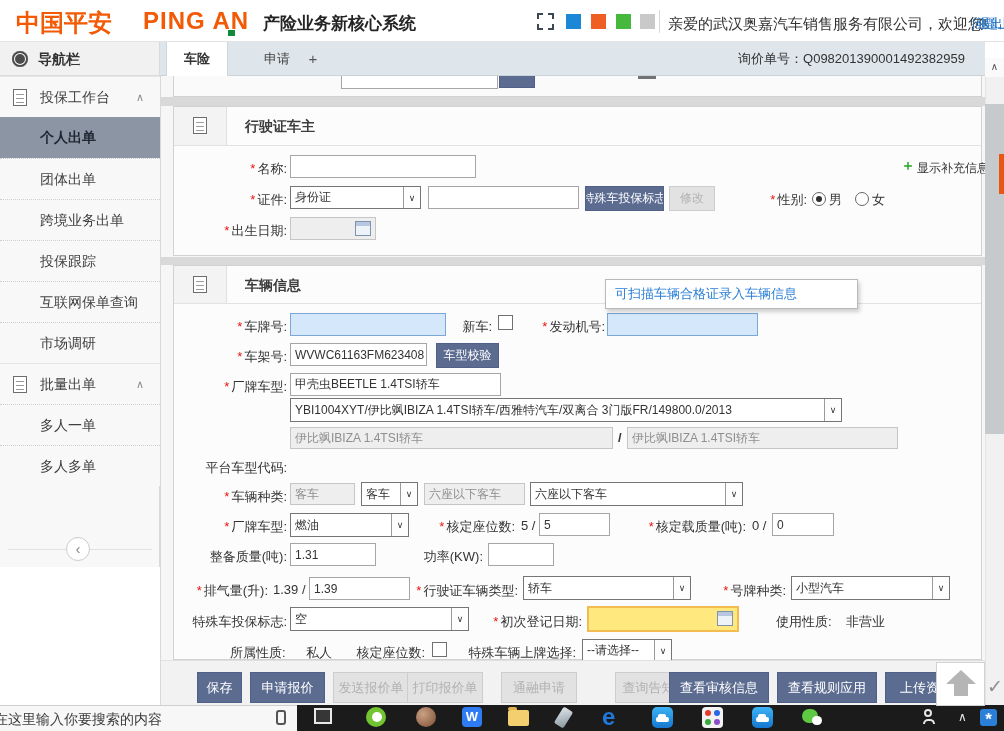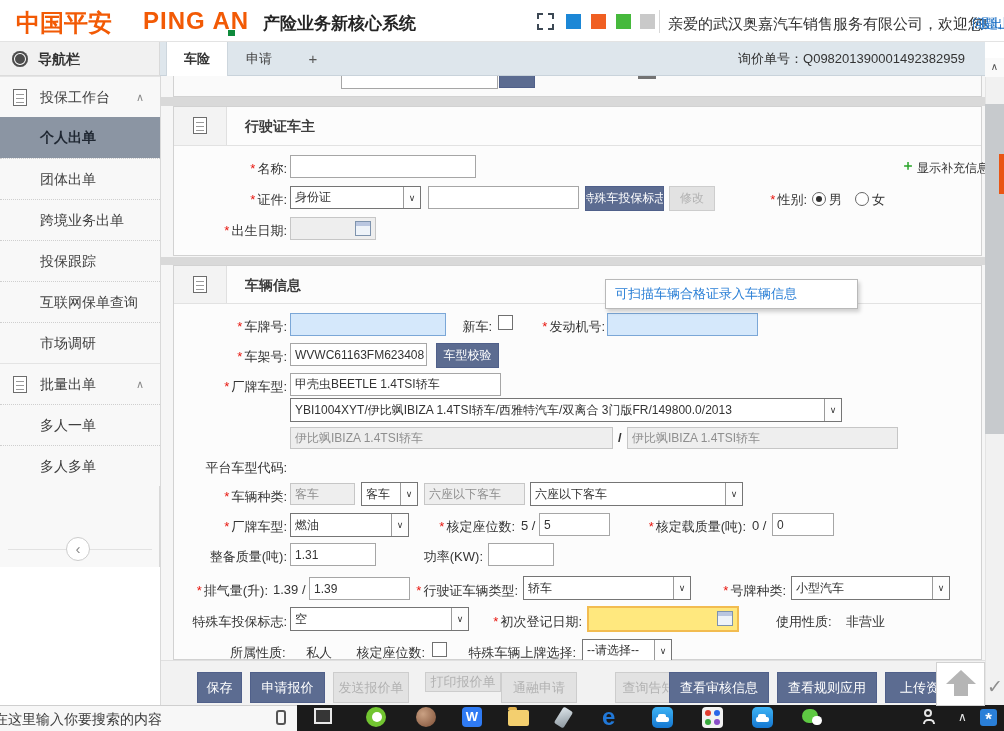--- a/index.html
+++ b/index.html
@@ -72,21 +72,21 @@
   <div class="abs" style="left:668px;top:15px;font-size:15px;color:#333;white-space:nowrap">亲爱的武汉奥嘉汽车销售服务有限公司，欢迎您!</div>
   <div class="abs link" style="left:972px;top:15px;font-size:13px">问题上报</div>
   <div class="abs link" style="left:977px;top:15px;font-size:13px">退出</div>
 
   <div class="abs" style="left:0;top:42px;width:160px;height:34px;background:#f1f1f1;border-bottom:1px solid #dcdcdc;border-right:1px solid #d9d9d9"></div>
   <div class="abs" style="left:12px;top:51px;width:16px;height:16px;border-radius:50%;background:#4c4c4c;box-shadow:inset 0 0 0 2px #4c4c4c,inset 0 0 0 3px #fff"></div>
   <div class="abs" style="left:38px;top:51px;font-size:14px;font-weight:bold;color:#333">导航栏</div>
 
   <div class="abs" style="left:160px;top:42px;width:825px;height:34px;background:#dee6ec;border-bottom:1px solid #c9d3db"></div>
   <div class="abs" style="left:166px;top:42px;width:62px;height:34px;line-height:34px;text-align:center;background:#fff;font-weight:bold;color:#333;border-left:1px solid #cdd6dd;border-right:1px solid #cdd6dd">车险</div>
-  <div class="abs" style="left:228px;top:42px;width:62px;height:34px;line-height:34px;text-align:center;color:#444">申请</div>
+  <div class="abs" style="left:228px;top:42px;width:62px;height:34px;line-height:34px;text-align:right;color:#444">申请</div>
   <div class="abs" style="left:303px;top:42px;width:20px;height:34px;line-height:33px;text-align:center;color:#555;font-size:15px">+</div>
   <div class="abs" style="left:620px;top:42px;width:345px;height:34px;line-height:34px;text-align:right;font-size:13px;color:#333;white-space:nowrap">
     <span>询价单号：</span><span>Q098201390001492382959</span>
   </div>
 
   <div class="abs" style="left:0;top:76px;width:160px;height:491px;background:#f8f8f8;border-right:1px solid #d9d9d9"></div>
   <div class="abs" style="left:160px;top:76px;width:1px;height:629px;background:#d9d9d9"></div>
 
   <div class="side-item sec" style="top:76px">
     <span class="doc-icon" style="left:13px;top:12px"></span>
@@ -290,21 +290,21 @@
   <div class="lbl" style="left:458px;top:644px;width:118px"><span>特殊车辆上牌选择:</span></div>
   <div class="sel" style="left:582px;top:639px;width:90px;height:23px">
     <span class="selval">--请选择--</span>
       <span class="arw">∨</span>
   </div>
 
   <div class="abs" style="left:161px;top:660px;width:824px;height:45px;background:#f2f2f2;border-top:1px solid #e0e0e0"></div>
   <div class="btn dark" style="left:197px;top:672px;width:45px;height:31px">保存</div>
   <div class="btn dark" style="left:250px;top:672px;width:75px;height:31px">申请报价</div>
   <div class="btn dis" style="left:333px;top:672px;width:76px;height:31px">发送报价单</div>
-  <div class="btn dis" style="left:425px;top:672px;width:76px;height:20px">打印报价单</div>
+  <div class="btn dis" style="left:407px;top:672px;width:76px;height:31px">打印报价单</div>
   <div class="btn dis" style="left:501px;top:672px;width:76px;height:31px">通融申请</div>
   <div class="btn dis" style="left:615px;top:672px;width:80px;height:31px">查询告知单</div>
   <div class="btn dark" style="left:669px;top:672px;width:100px;height:31px">查看审核信息</div>
   <div class="btn dark" style="left:777px;top:672px;width:100px;height:31px">查看规则应用</div>
   <div class="btn dark" style="left:885px;top:672px;width:93px;height:31px;justify-content:flex-start;padding-left:14px">上传资</div>
   <div class="abs" style="left:936px;top:662px;width:49px;height:44px;background:#fff;border:1px solid #d2d2d2;z-index:6">
     <div style="width:0;height:0;border-left:15px solid transparent;border-right:15px solid transparent;border-bottom:14px solid #b5b5b5;margin:7px auto 0"></div>
     <div style="width:14px;height:12px;background:#b5b5b5;margin:0 auto"></div>
   </div>
   <div class="abs" style="left:987px;top:675px;font-size:19px;color:#8e8e8e;z-index:6">✓</div>

